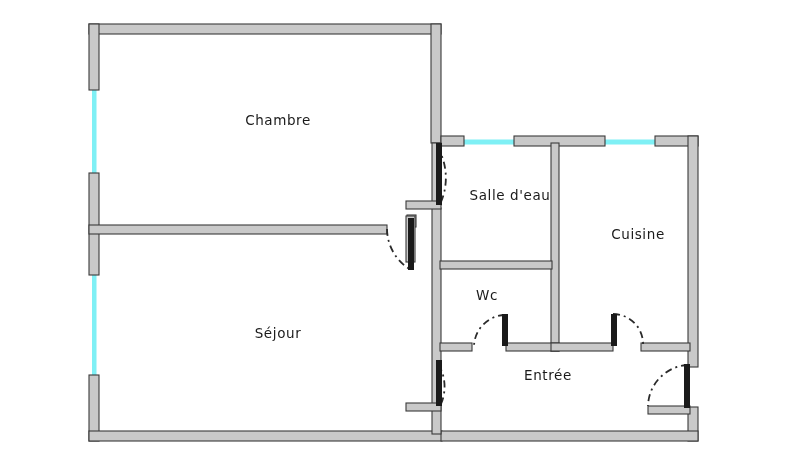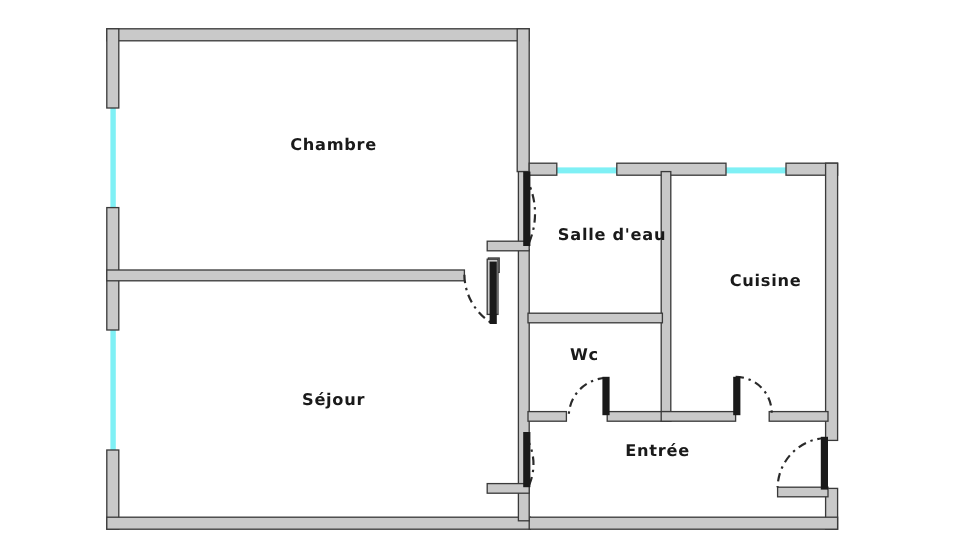--- a/index.html
+++ b/index.html
@@ -11,21 +11,20 @@
     width: 800px;
     height: 466px;
     font-family: "DejaVu Sans", sans-serif;
     overflow: hidden;
   }
   #floorplan-root {
     position: relative;
     width: 708px;
     height: 466px;
     background: #4d7c0f;
-    font-weight: bold;
   }
   svg.plan {
     display: block;
     width: 800px;
     height: 466px;
   }
   .room-label {
     font-family: "DejaVu Sans", sans-serif;
     font-size: 13.5px;
     fill: #1a1a1a;

